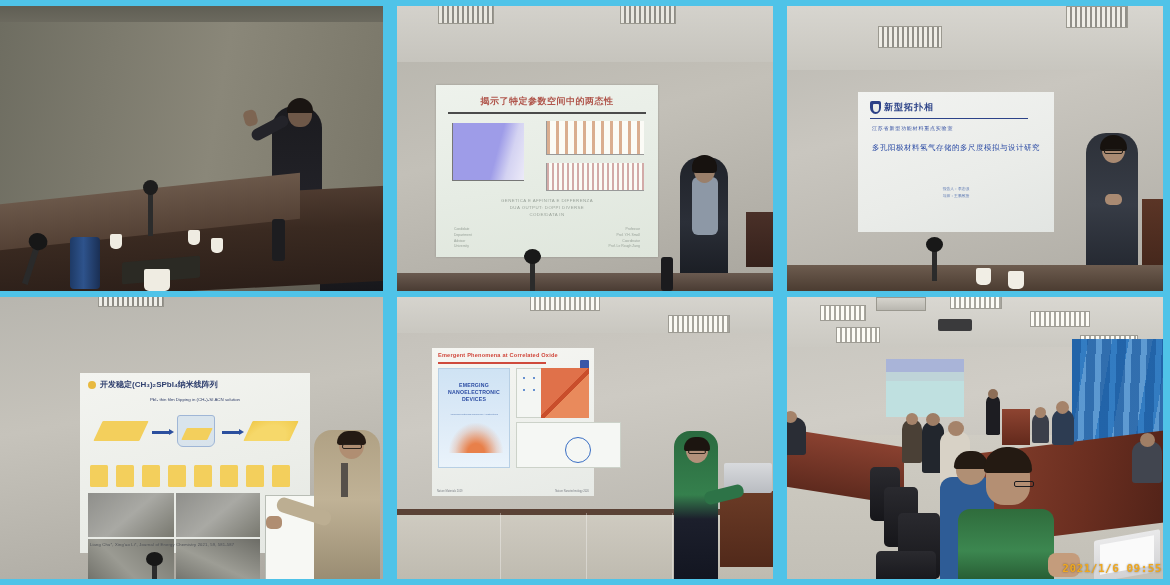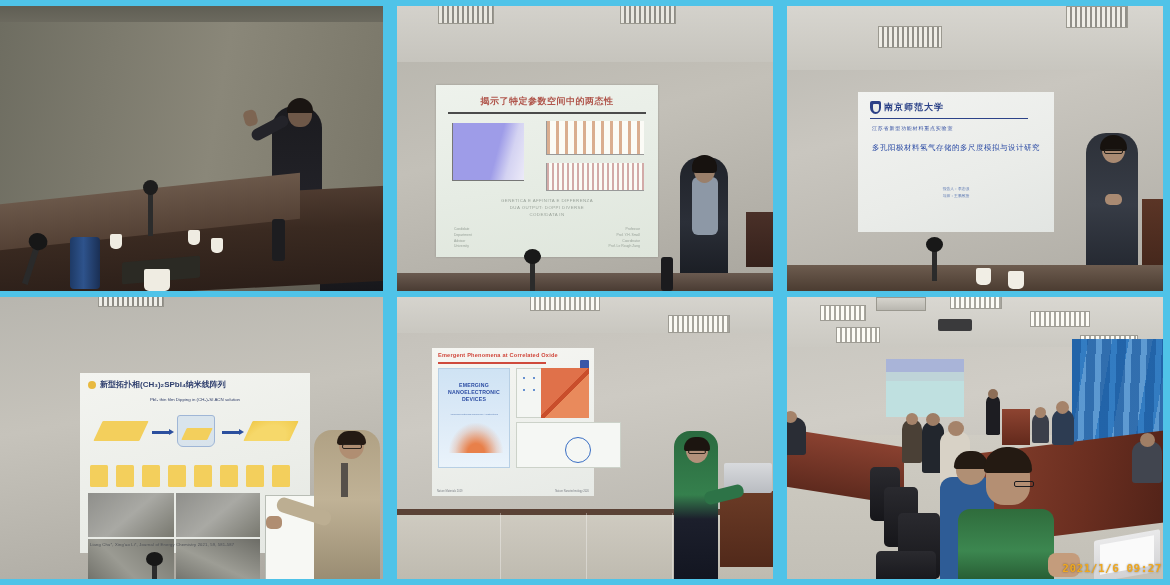--- a/index.html
+++ b/index.html
@@ -397,21 +397,21 @@
 
   <div class="cell">
     <div class="photo p3">
       <div class="ceiling"></div>
       <div class="lightbox" style="left:98px;top:26px;width:64px;"></div>
       <div class="lightbox" style="left:286px;top:6px;width:62px;"></div>
 
       <div class="screen">
         <div class="logo">
           <span class="shield"></span>
-          <span class="uni">南京师范大学</span>
+          <span class="uni">新型拓扑相</span>
         </div>
         <div class="hr"></div>
         <div class="lab">江苏省新型功能材料重点实验室</div>
         <div class="stitle">多孔阳极材料氢气存储的多尺度模拟与设计研究</div>
         <div class="auth">
           <div>报告人：李志强</div>
           <div>导师：王鹏教授</div>
         </div>
       </div>
 
@@ -431,21 +431,21 @@
       <div class="frame-r"></div>
     </div>
   </div>
 
   <div class="cell">
     <div class="photo p4">
       <div class="lightbox"></div>
 
       <div class="screen">
         <div class="bullet"></div>
-        <div class="s-title">新型拓扑相(CH₃)₂SPbI₄纳米线阵列</div>
+        <div class="s-title">开发稳定(CH₃)₂SPbI₄纳米线阵列</div>
         <div class="cap">PbI₂ thin film         Dipping in (CH₃)₂SI ACN solution</div>
 
         <div class="slab" style="left:18px;top:48px;width:46px;height:20px;"></div>
         <div class="arrow" style="left:72px;top:58px;width:18px;"></div>
         <div class="beaker">
           <div class="slab" style="left:6px;top:12px;width:26px;height:12px;"></div>
         </div>
         <div class="arrow" style="left:142px;top:58px;width:18px;"></div>
         <div class="slab" style="left:168px;top:48px;width:46px;height:20px;background:radial-gradient(ellipse at 50% 100%,#f6d86a 0 55%,#f0c94a 100%);"></div>
 
@@ -592,21 +592,21 @@
       <div class="hd" style="left:174px;top:160px;width:34px;height:18px;background:#231a13;border-radius:17px 17px 3px 3px;"></div>
 
       <div class="pers" style="left:178px;top:218px;width:96px;height:76px;background:linear-gradient(#2f6c3c,#3c8750 55%,#24562f);"></div>
       <div class="hd" style="left:206px;top:162px;width:44px;height:52px;background:#b48f73;border-radius:22px 22px 18px 18px;"></div>
       <div class="hd" style="left:204px;top:156px;width:48px;height:26px;background:#241a12;border-radius:24px 24px 4px 4px;"></div>
       <div class="hd" style="left:234px;top:190px;width:20px;height:6px;background:transparent;border:1.5px solid #1b1b1e;border-radius:2px;"></div>
       <div class="hd" style="left:268px;top:262px;width:32px;height:24px;background:#c49c7c;border-radius:8px;"></div>
 
       <div class="laptop"></div>
 
-      <div class="stamp">2021/1/6  09:27</div>
+      <div class="stamp">2021/1/6  09:55</div>
 
       <div class="frame-t"></div>
       <div class="frame-l"></div>
       <div class="frame-r"></div>
       <div class="frame-b"></div>
     </div>
   </div>
 
 </div>
 

